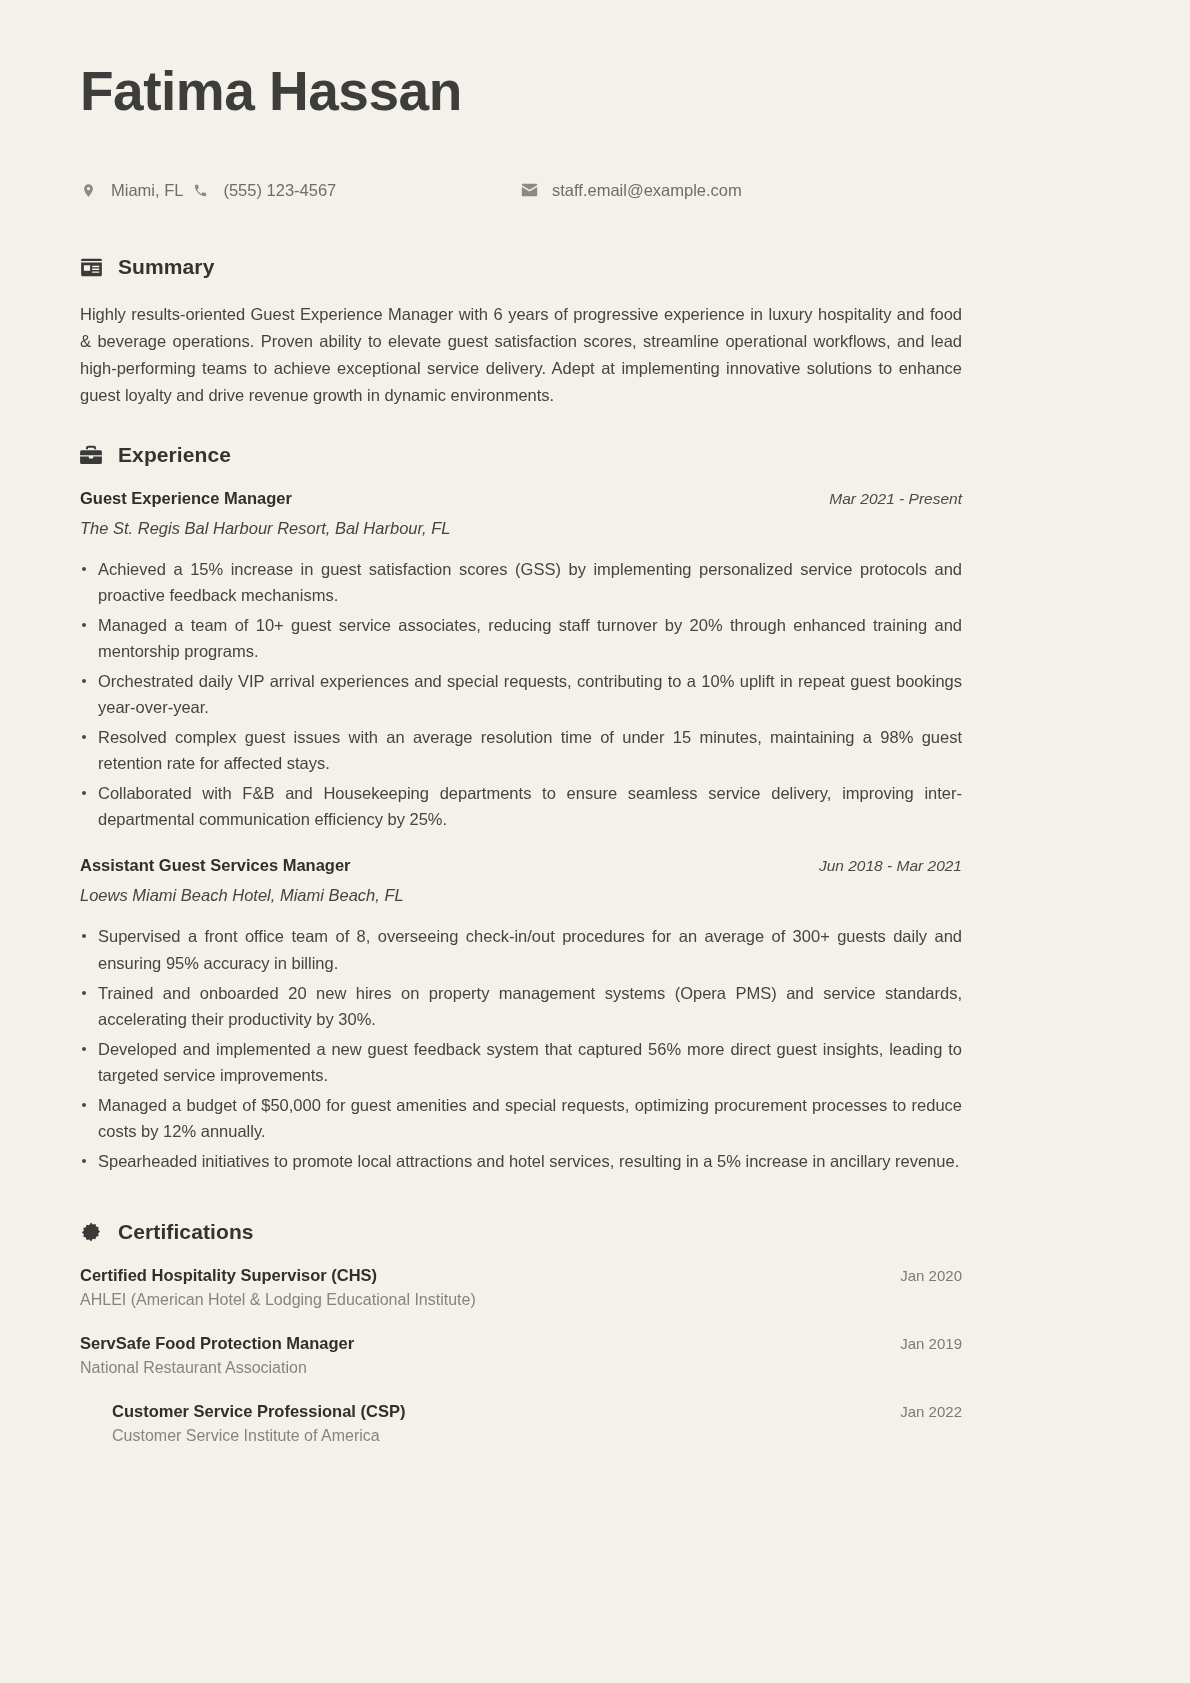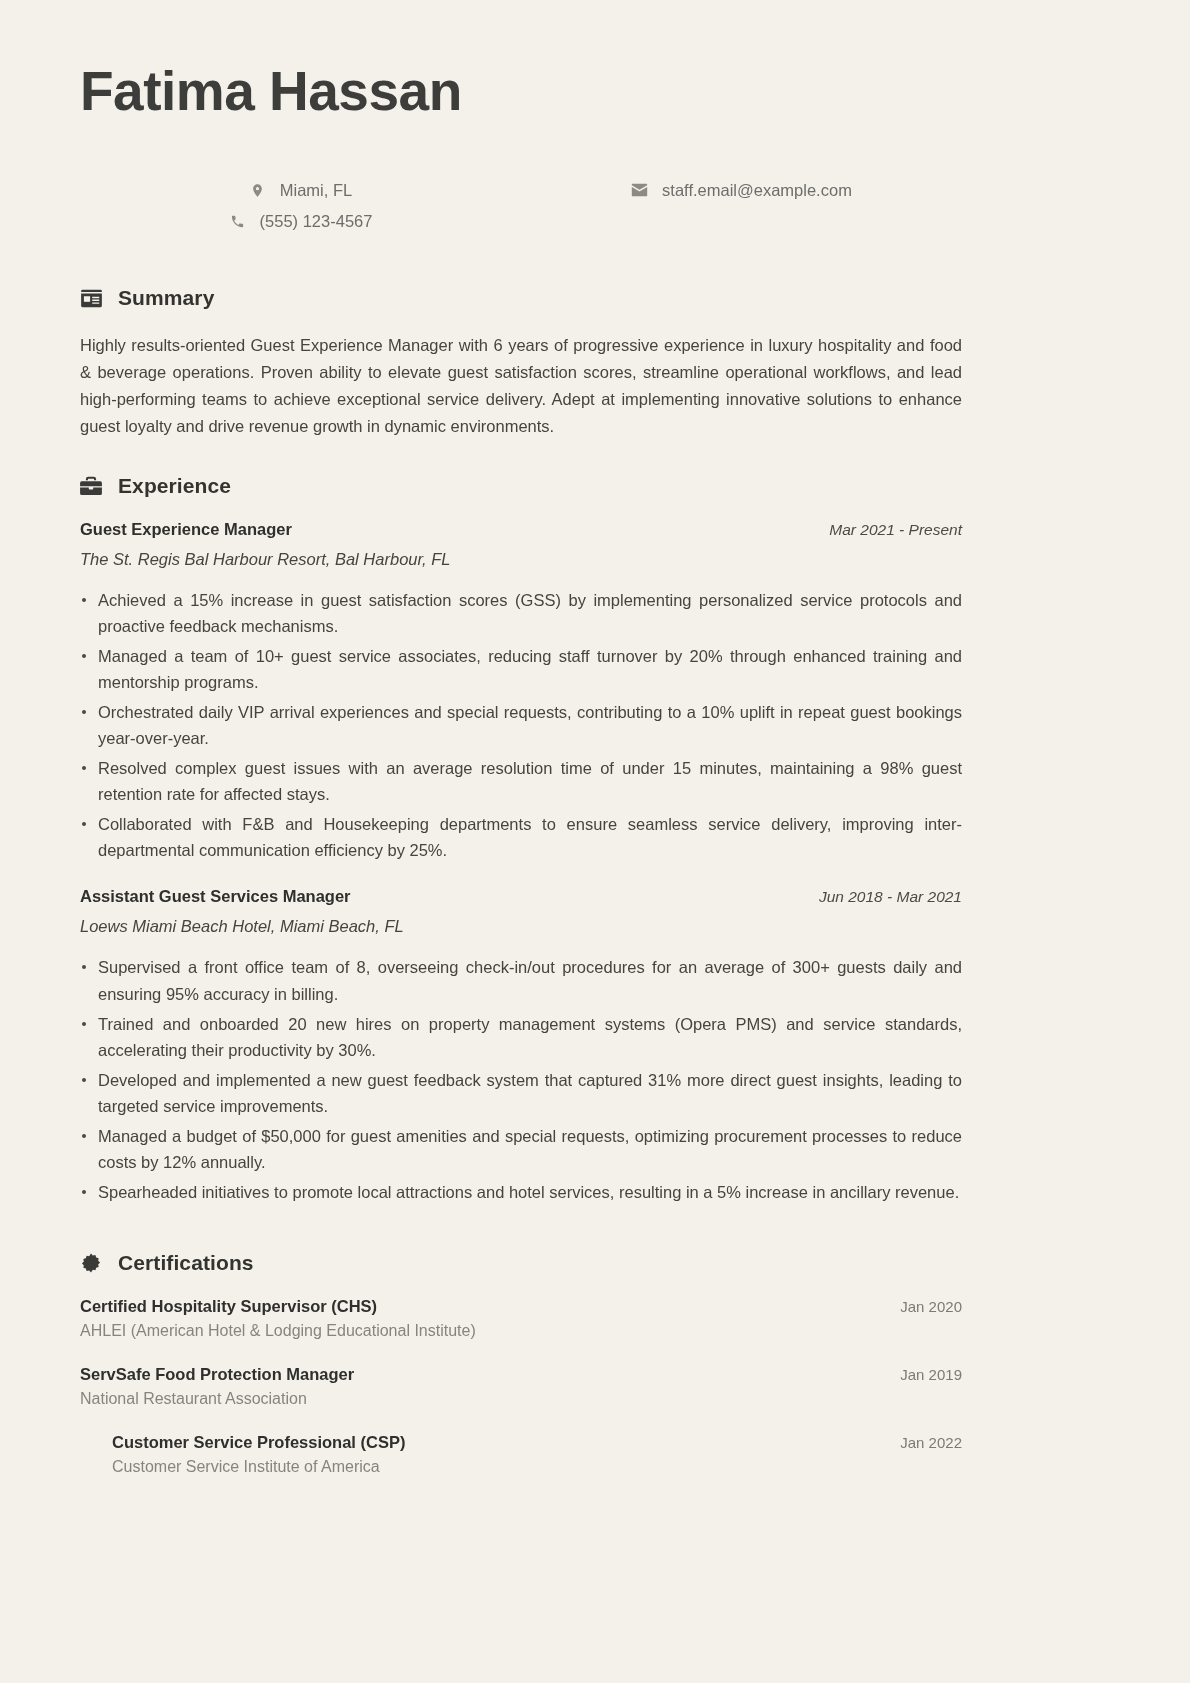--- a/index.html
+++ b/index.html
@@ -35,21 +35,21 @@
   }
 
   .contact-grid {
     display: flex;
     flex-wrap: wrap;
     margin-bottom: 54px;
   }
   .contact-col {
     width: 50%;
     display: flex;
-    flex-direction: column;
+    flex-direction: row;
     gap: 9px;
     align-items: center;
   }
   .contact-item {
     display: flex;
     align-items: center;
     gap: 14px;
     font-size: 16.5px;
     color: #6d6d6b;
     line-height: 1.3;
@@ -273,21 +273,21 @@
 
     <div class="job">
       <div class="job-row">
         <span class="job-title">Assistant Guest Services Manager</span>
         <span class="job-dates">Jun 2018 - Mar 2021</span>
       </div>
       <div class="job-company">Loews Miami Beach Hotel, Miami Beach, FL</div>
       <ul class="bullets">
         <li>Supervised a front office team of 8, overseeing check-in/out procedures for an average of 300+ guests daily and ensuring 95% accuracy in billing.</li>
         <li>Trained and onboarded 20 new hires on property management systems (Opera PMS) and service standards, accelerating their productivity by 30%.</li>
-        <li>Developed and implemented a new guest feedback system that captured 31% more direct guest insights, leading to targeted service improvements.</li>
+        <li>Developed and implemented a new guest feedback system that captured 56% more direct guest insights, leading to targeted service improvements.</li>
         <li>Managed a budget of $50,000 for guest amenities and special requests, optimizing procurement processes to reduce costs by 12% annually.</li>
         <li>Spearheaded initiatives to promote local attractions and hotel services, resulting in a 5% increase in ancillary revenue.</li>
       </ul>
     </div>
   </section>
 
   <section class="section cert-section">
     <div class="section-head">
       <span class="sec-icon">
         <svg width="20" height="20" viewBox="0 0 24 24" fill="currentColor">

